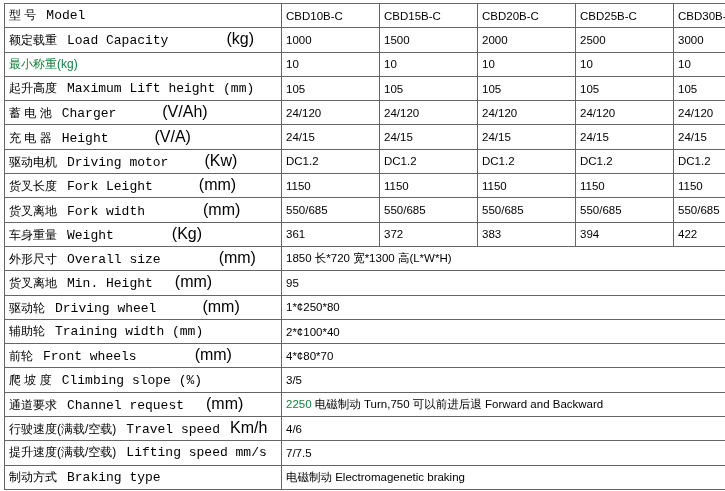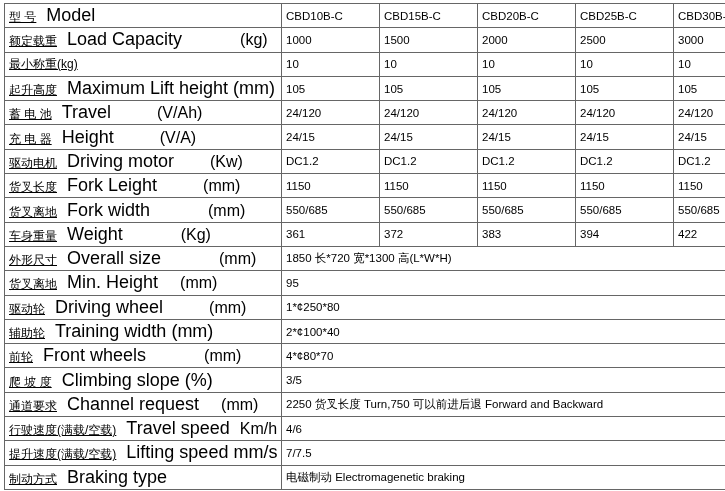--- a/index.html
+++ b/index.html
@@ -33,30 +33,30 @@
   td.label {
     width: 268px;
     padding-left: 5px;
   }
   td.val {
     width: 89px;
     padding-left: 6px;
   }
   .lbl-cn {
     font-size: 12px;
-    text-decoration: underline;
   }
   .lbl-en {
-    font-size: 18px;
+    font-size: 13px;
+    font-family: Liberation Mono, monospace;
   }
   .lbl-unit {
     font-size: 16px;
   }
   .red {
-    color: #000000;
+    color: #15803d;
   }
   .pad-unit {
     display: inline-block;
   }
   .sp2 { padding-left: 10px; }
   .sp3 { padding-left: 22px; }
   .sp4 { padding-left: 36px; }
   .sp5 { padding-left: 46px; }
   .sp6 { padding-left: 58px; }
 </style>
@@ -93,21 +93,21 @@
       </tr>
       <tr>
         <td class="label"><span class="lbl-cn">起升高度</span><span class="lbl-en sp2">Maximum Lift height (mm)</span></td>
         <td class="val">105</td>
         <td class="val">105</td>
         <td class="val">105</td>
         <td class="val">105</td>
         <td class="val">105</td>
       </tr>
       <tr>
-        <td class="label"><span class="lbl-cn">蓄 电 池</span><span class="lbl-en sp2">Travel</span><span class="lbl-unit pad-unit sp5">(V/Ah)</span></td>
+        <td class="label"><span class="lbl-cn">蓄 电 池</span><span class="lbl-en sp2">Charger</span><span class="lbl-unit pad-unit sp5">(V/Ah)</span></td>
         <td class="val">24/120</td>
         <td class="val">24/120</td>
         <td class="val">24/120</td>
         <td class="val">24/120</td>
         <td class="val">24/120</td>
       </tr>
       <tr>
         <td class="label"><span class="lbl-cn">充  电  器</span><span class="lbl-en sp2">Height</span><span class="lbl-unit pad-unit sp5">(V/A)</span></td>
         <td class="val">24/15</td>
         <td class="val">24/15</td>
@@ -166,21 +166,21 @@
       <tr>
         <td class="label"><span class="lbl-cn">前轮</span><span class="lbl-en sp2">Front wheels</span><span class="lbl-unit pad-unit sp6">(mm)</span></td>
         <td class="val" colspan="5">4*¢80*70</td>
       </tr>
       <tr>
         <td class="label"><span class="lbl-cn">爬  坡  度</span><span class="lbl-en sp2">Climbing slope (%)</span></td>
         <td class="val" colspan="5">3/5</td>
       </tr>
       <tr>
         <td class="label"><span class="lbl-cn">通道要求</span><span class="lbl-en sp2">Channel request</span><span class="lbl-unit pad-unit sp3">(mm)</span></td>
-        <td class="val" colspan="5"><span class="red">2250</span><span> 货叉长度 Turn,750 可以前进后退 Forward and Backward</span></td>
+        <td class="val" colspan="5"><span class="red">2250</span><span> 电磁制动 Turn,750 可以前进后退 Forward and Backward</span></td>
       </tr>
       <tr>
         <td class="label"><span class="lbl-cn">行驶速度(满载/空载)</span><span class="lbl-en sp2">Travel speed</span><span class="lbl-unit pad-unit sp2">Km/h</span></td>
         <td class="val" colspan="5">4/6</td>
       </tr>
       <tr>
         <td class="label"><span class="lbl-cn">提升速度(满载/空载)</span><span class="lbl-en sp2">Lifting speed mm/s</span></td>
         <td class="val" colspan="5">7/7.5</td>
       </tr>
       <tr>

